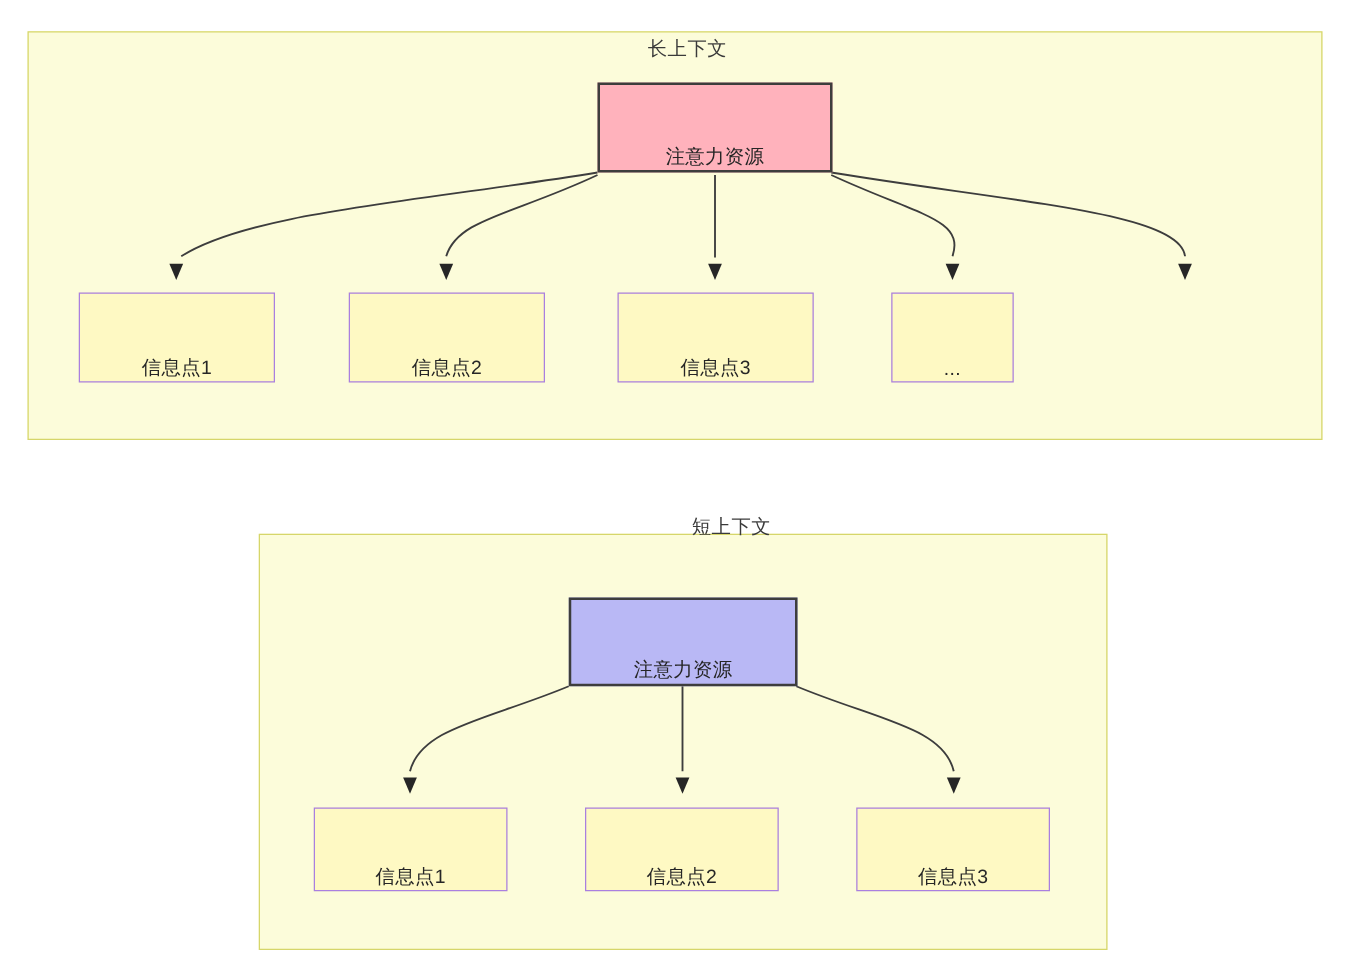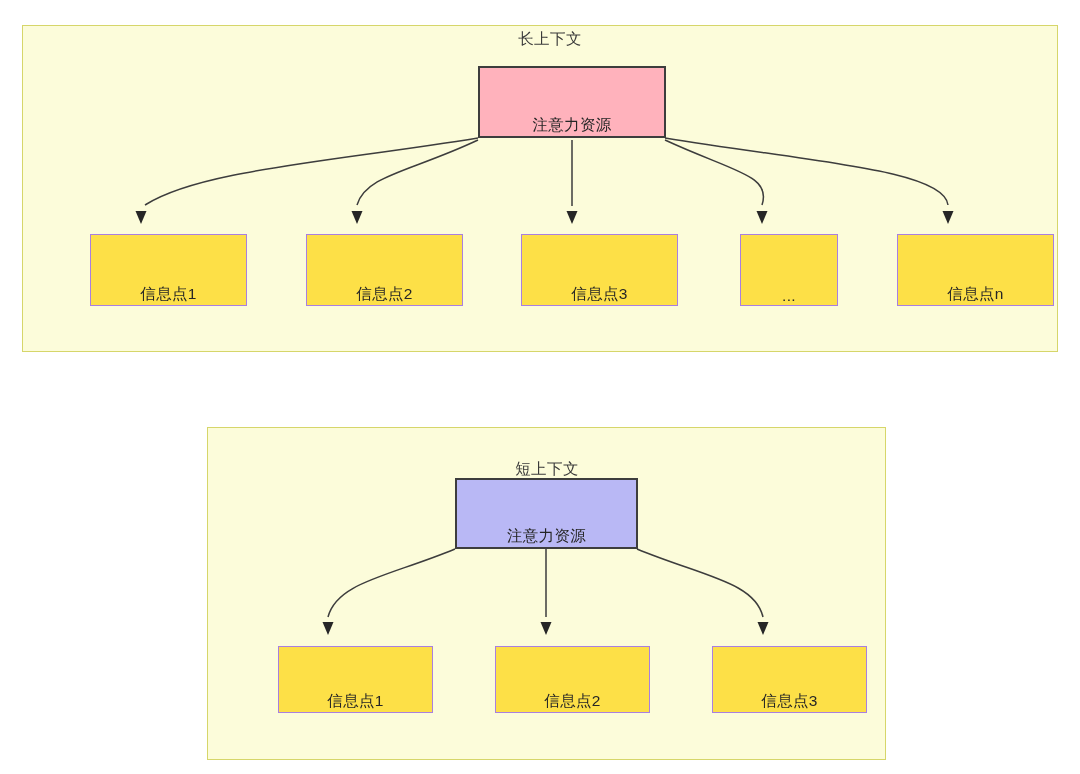--- a/index.html
+++ b/index.html
@@ -47,23 +47,22 @@
   }
   .node-root-long {
     background: #ffb2bc;
     border: 2.4px solid #3d3d3d;
   }
   .node-root-short {
     background: #b9b8f5;
     border: 2.4px solid #3d3d3d;
   }
   .node-leaf {
-    background: #fde047;
+    background: #fef9c3;
     border: 1.7px solid #a97fe0;
-    margin-left: 27px;
   }
   svg.edges {
     position: absolute;
     left: 0;
     top: 0;
     width: 1080px;
     height: 774px;
     overflow: visible;
     pointer-events: none;
   }
@@ -113,27 +112,24 @@
   </div>
   <div class="node node-leaf" style="left:279px; top:234px; width:157px; height:72px;">
     <span>信息点2</span>
   </div>
   <div class="node node-leaf" style="left:494px; top:234px; width:157px; height:72px;">
     <span>信息点3</span>
   </div>
   <div class="node node-leaf" style="left:713px; top:234px; width:98px; height:72px;">
     <span>...</span>
   </div>
-  <div class="node node-leaf" style="left:870px; top:234px; width:157px; height:72px;">
-    <span>信息点n</span>
-  </div>
 
   <div class="panel" style="left:207px; top:427px; width:679px; height:333px;"></div>
 
-  <div class="panel-title" style="left:477px; top:459px; width:140px;">短上下文</div>
+  <div class="panel-title" style="left:477px; top:411px; width:140px;text-align:right;">短上下文</div>
 
   <svg class="edges" viewBox="0 0 1080 774" preserveAspectRatio="none">
 
     <path d="M 455,549 C 390,576 337,582 328,617"></path>
     <polygon class="arrowhead" points="328,635 322.5,622 333.5,622"></polygon>
 
     <path d="M 546,549 L 546,617"></path>
     <polygon class="arrowhead" points="546,635 540.5,622 551.5,622"></polygon>
 
     <path d="M 637,549 C 702,576 755,582 763,617"></path>

